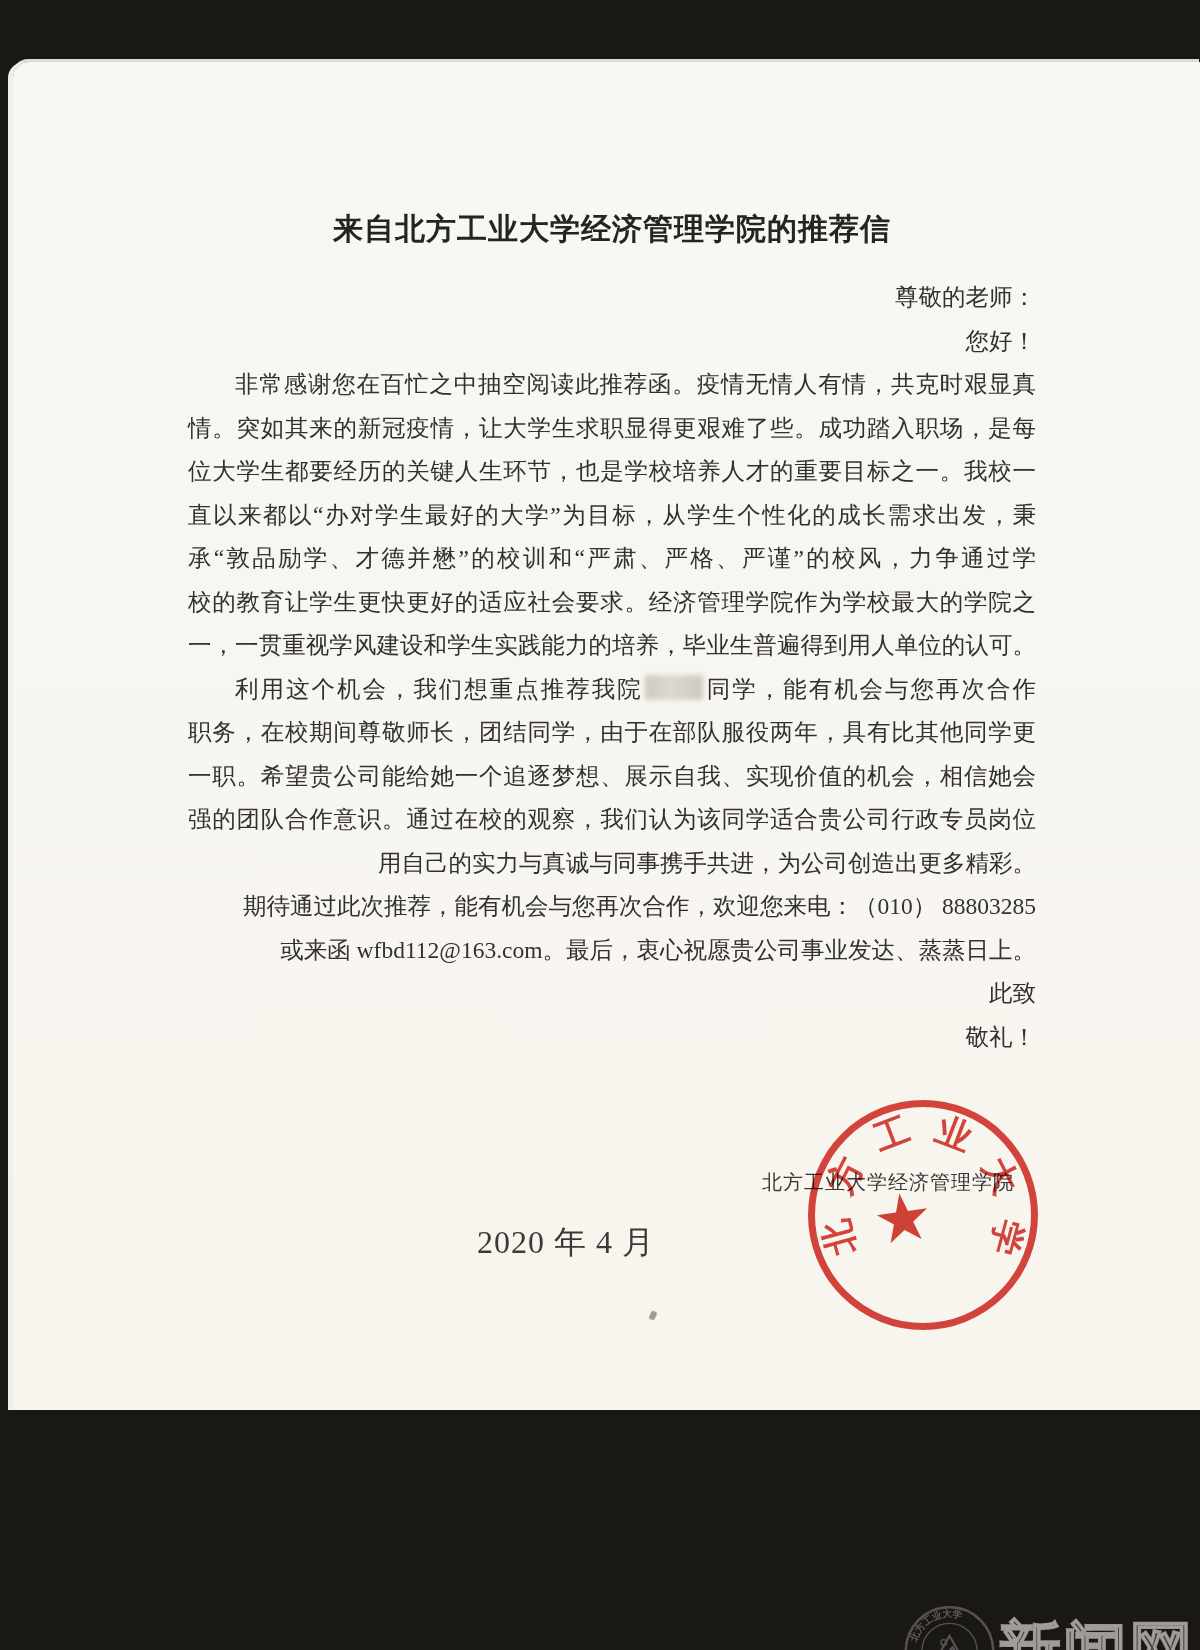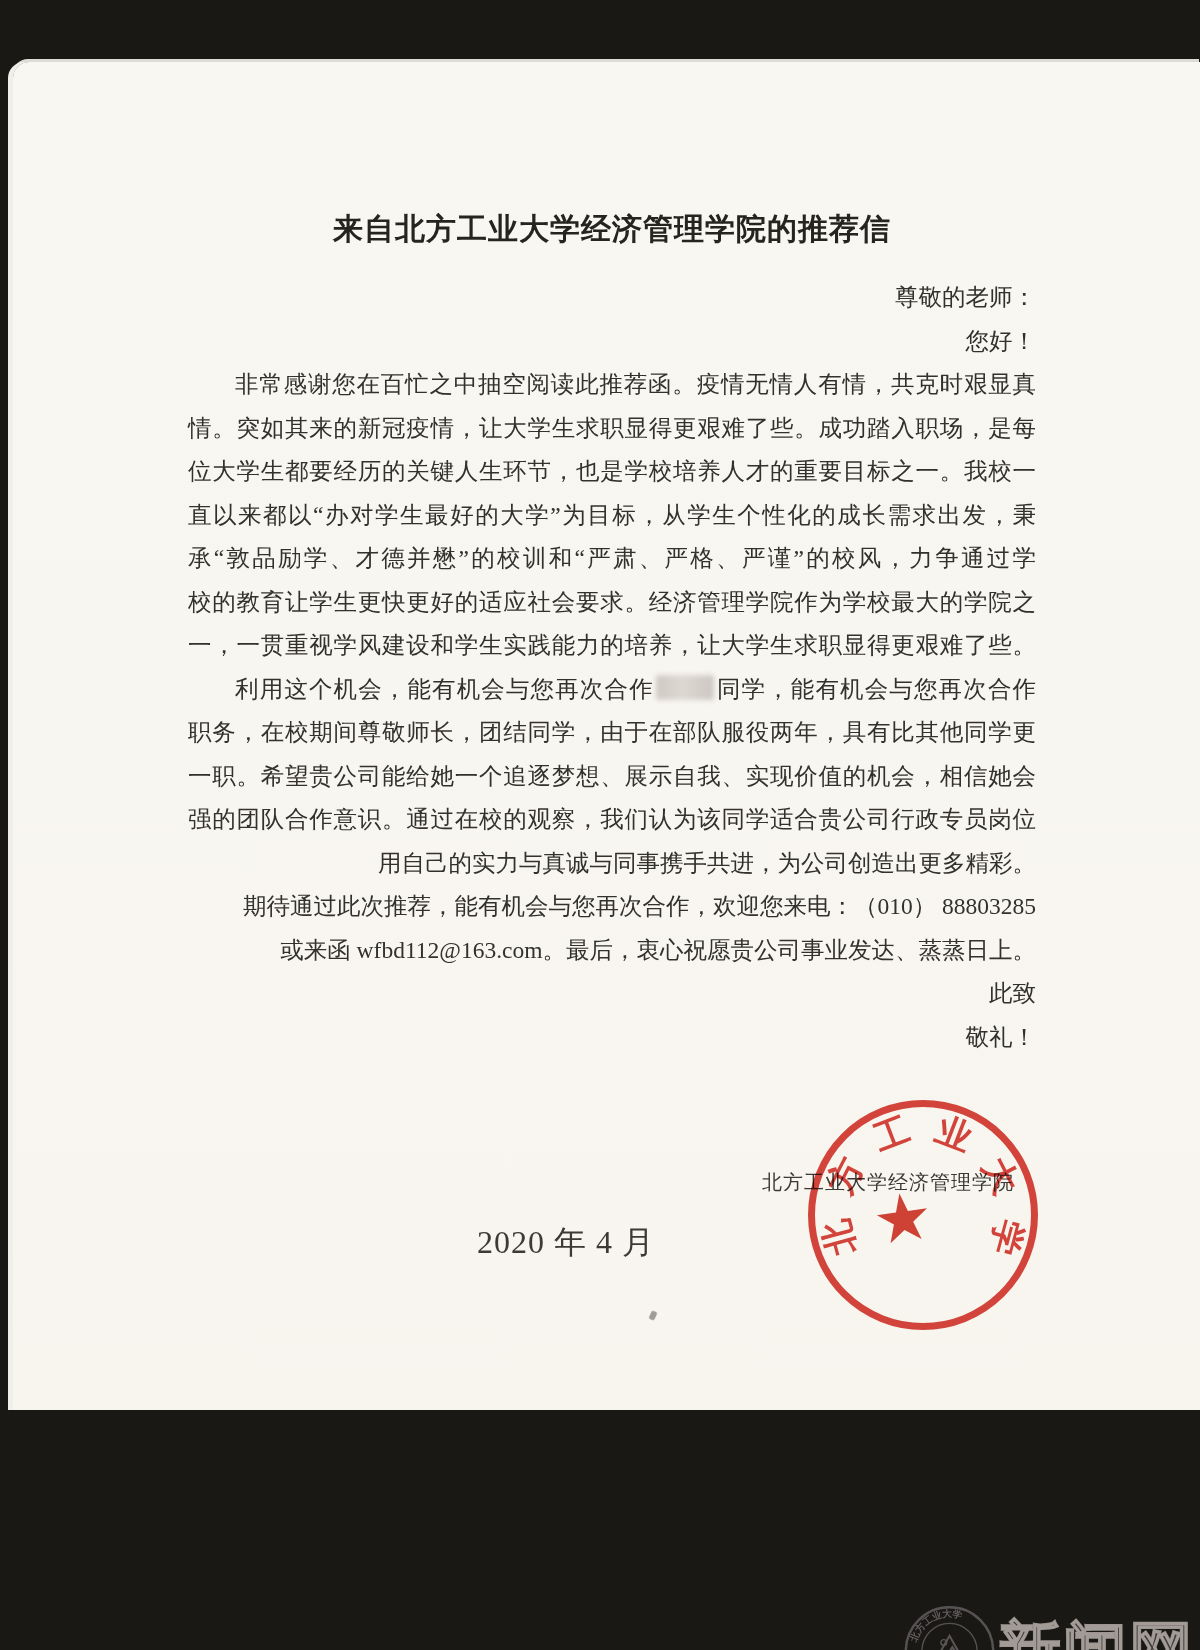--- a/index.html
+++ b/index.html
@@ -89,22 +89,22 @@
     <div class="title">来自北方工业大学经济管理学院的推荐信</div>
     <div class="body">
         <div class="bline">尊敬的老师：</div>
         <div class="bline ind">您好！</div>
         <div class="bline j ind">非常感谢您在百忙之中抽空阅读此推荐函。疫情无情人有情，共克时艰显真</div>
         <div class="bline j">情。突如其来的新冠疫情，让大学生求职显得更艰难了些。成功踏入职场，是每</div>
         <div class="bline j">位大学生都要经历的关键人生环节，也是学校培养人才的重要目标之一。我校一</div>
         <div class="bline j">直以来都以“办对学生最好的大学”为目标，从学生个性化的成长需求出发，秉</div>
         <div class="bline j">承“敦品励学、才德并懋”的校训和“严肃、严格、严谨”的校风，力争通过学</div>
         <div class="bline j">校的教育让学生更快更好的适应社会要求。经济管理学院作为学校最大的学院之</div>
-        <div class="bline j">一，一贯重视学风建设和学生实践能力的培养，让大学生求职显得更艰难了些。</div>
-        <div class="bline j ind"><span>利用这个机会，能有机会与您再次合作</span><span class="redact"></span><span>同学，能有机会与您再次合作</span></div>
+        <div class="bline j">一，一贯重视学风建设和学生实践能力的培养，毕业生普遍得到用人单位的认可。</div>
+        <div class="bline j ind"><span>利用这个机会，我们想重点推荐我院</span><span class="redact"></span><span>同学，能有机会与您再次合作</span></div>
         <div class="bline j">职务，在校期间尊敬师长，团结同学，由于在部队服役两年，具有比其他同学更</div>
         <div class="bline j">一职。希望贵公司能给她一个追逐梦想、展示自我、实现价值的机会，相信她会</div>
         <div class="bline j">强的团队合作意识。通过在校的观察，我们认为该同学适合贵公司行政专员岗位</div>
         <div class="bline">用自己的实力与真诚与同事携手共进，为公司创造出更多精彩。</div>
         <div class="bline ind">期待通过此次推荐，能有机会与您再次合作，欢迎您来电：（010） 88803285</div>
         <div class="bline">或来函 wfbd112@163.com。最后，衷心祝愿贵公司事业发达、蒸蒸日上。</div>
         <div class="bline ind">此致</div>
         <div class="bline">敬礼！</div>
       </div>
   </div>

